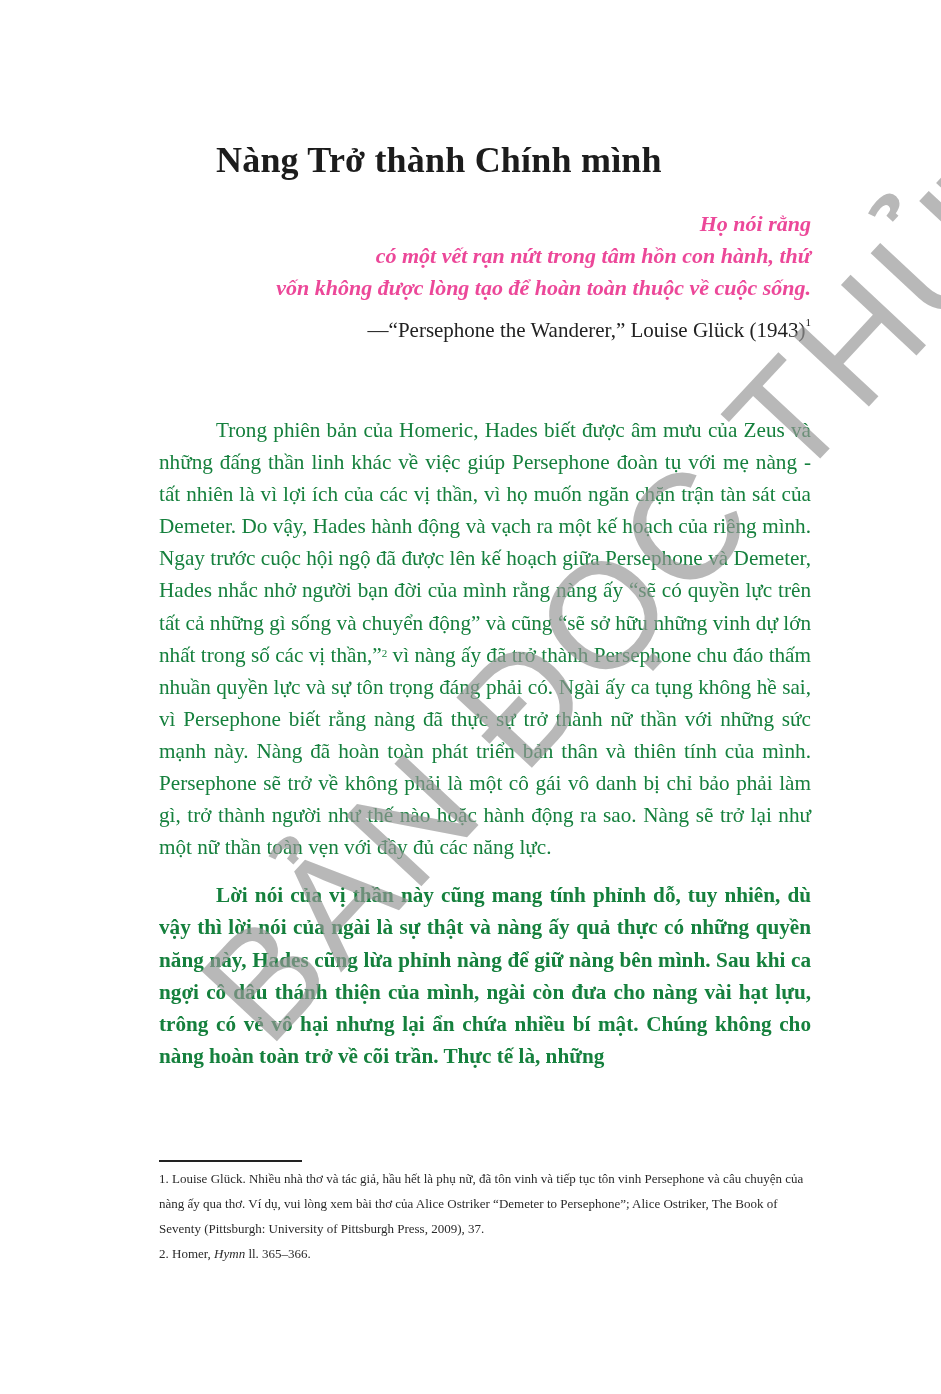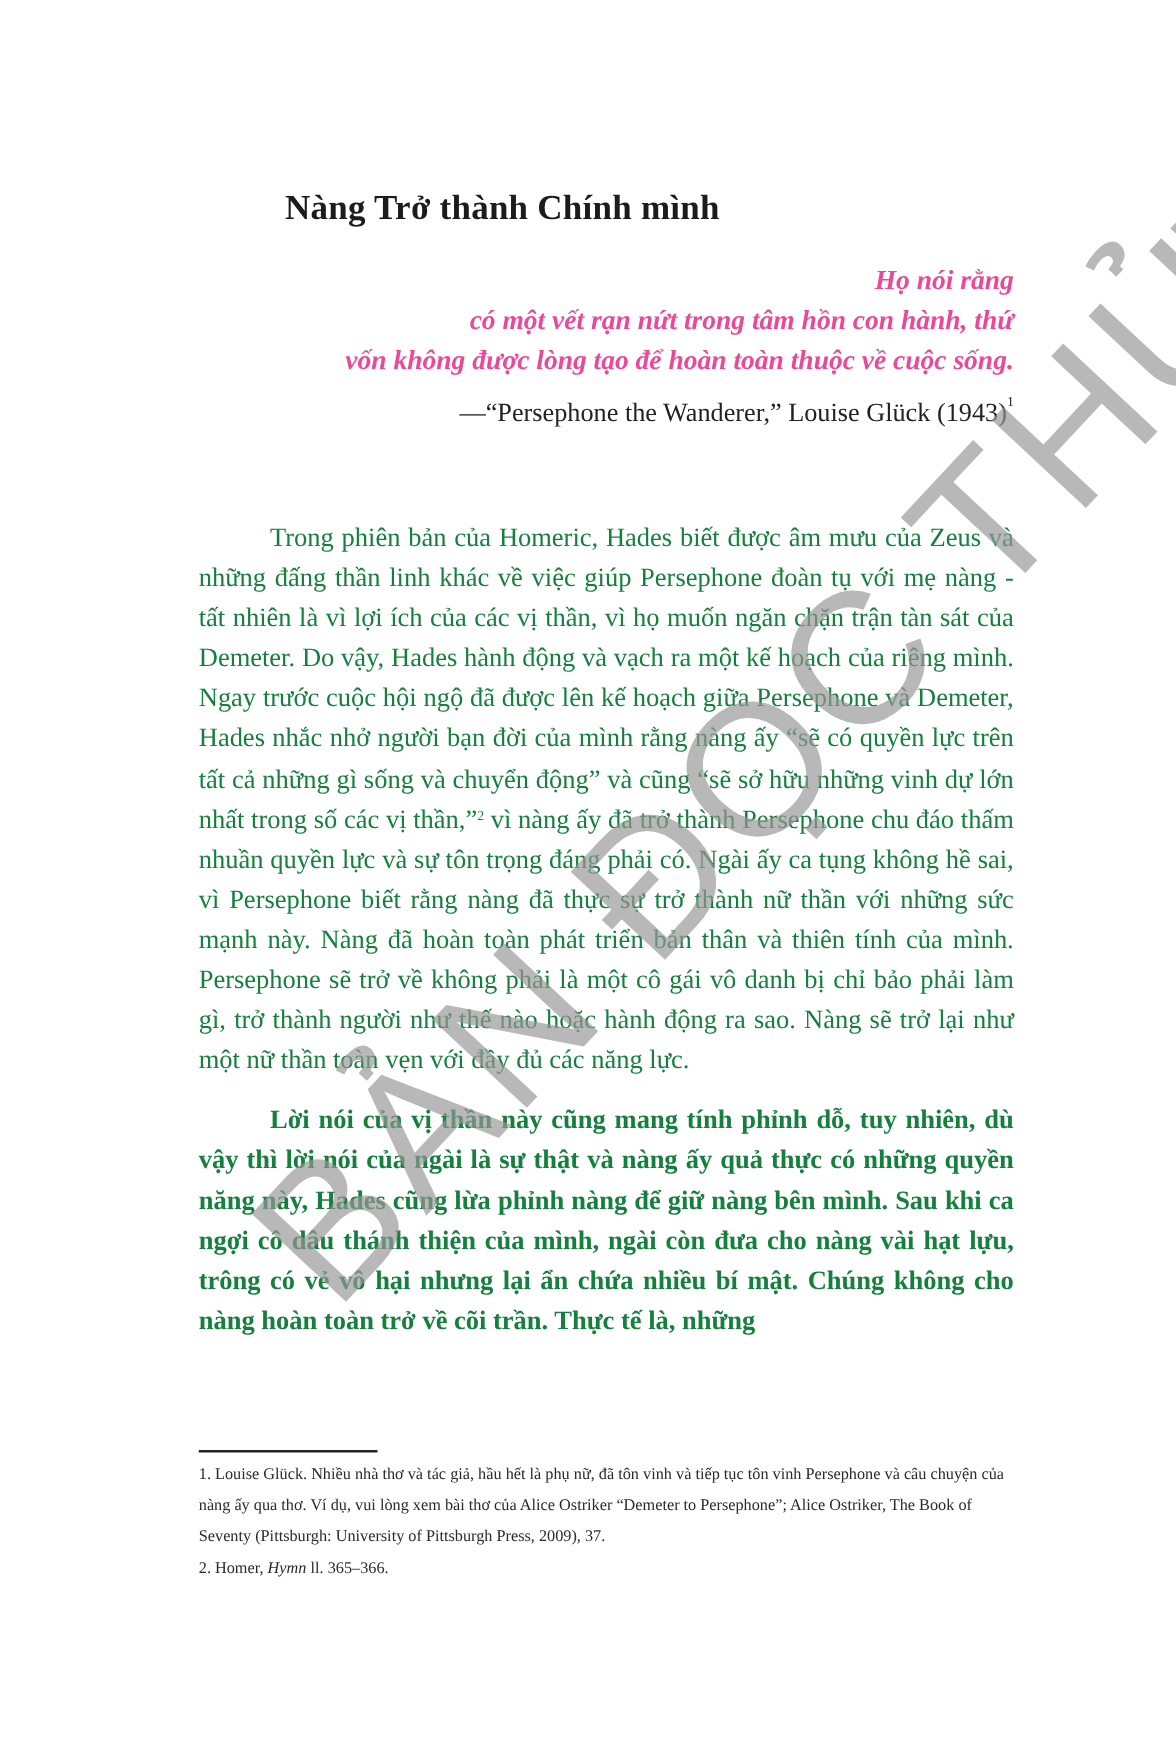--- a/index.html
+++ b/index.html
@@ -1,20 +1,20 @@
 <!DOCTYPE html>
 <html><head>
   <meta charset="utf-8">
   <style>
     html, body { margin: 0; padding: 0; background: #ffffff; }
     body { width: 941px; height: 1394px; position: relative; overflow: hidden;
            font-family: "Liberation Serif", "DejaVu Serif", serif; color: #1a1a1a; }
     .page { position: absolute; left: 0; top: 0; width: 941px; height: 1394px; }
-    .chapter-title { position: absolute; left: 216px; top: 139px; font-size: 28px; font-weight: bold;
-                     margin: 12px; letter-spacing: 0.2px; color: #1c1c1c; }
+    .chapter-title { position: absolute; left: 216px; top: 139px; font-size: 36px; font-weight: bold;
+                     margin: 0; letter-spacing: 0.2px; color: #1c1c1c; }
     .epigraph { position: absolute; right: 130px; top: 208px; width: 620px; text-align: right;
                 font-style: italic; font-weight: bold; font-size: 22px; line-height: 32px; color: #ec4899; }
     .epigraph-line { display: block; }
     .attribution { position: absolute; right: 130px; top: 318px; font-size: 21px; text-align: right; color: #222; }
     .attribution sup { font-size: 11px; vertical-align: top; position: relative; top: -2px; }
     .body-text { position: absolute; left: 159px; top: 414px; width: 652px; font-size: 21.2px; line-height: 32.1px;
                  text-align: justify; color: #15803d; }
     .para { margin: 0; text-indent: 57px; }
     .para + .para { margin-top: 16px; font-weight: bold; }
     .para sup { font-size: 11px; vertical-align: top; position: relative; top: -2px; }

